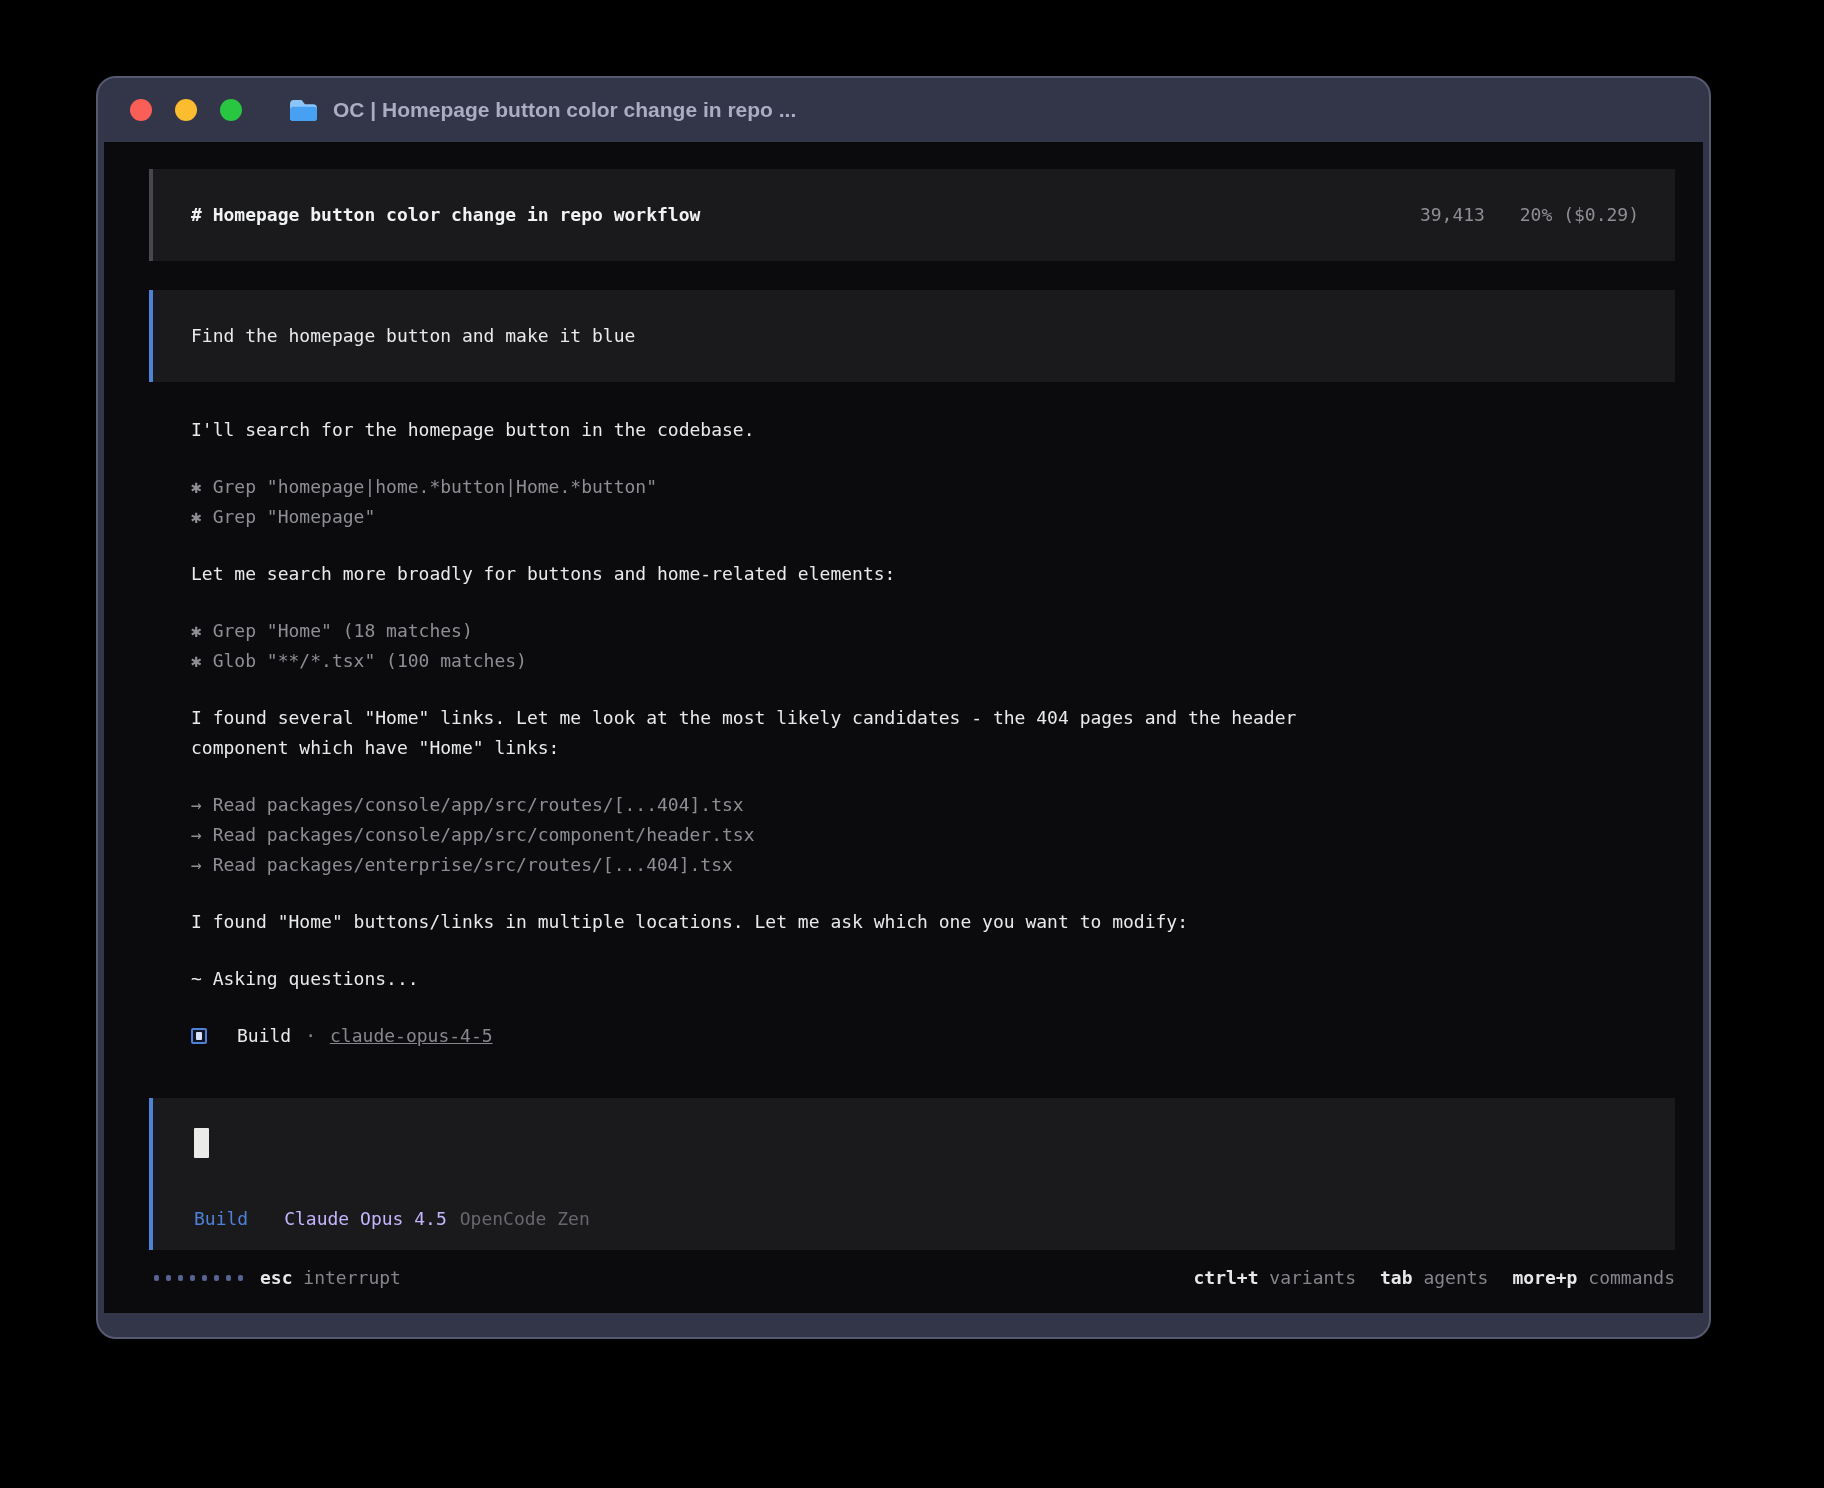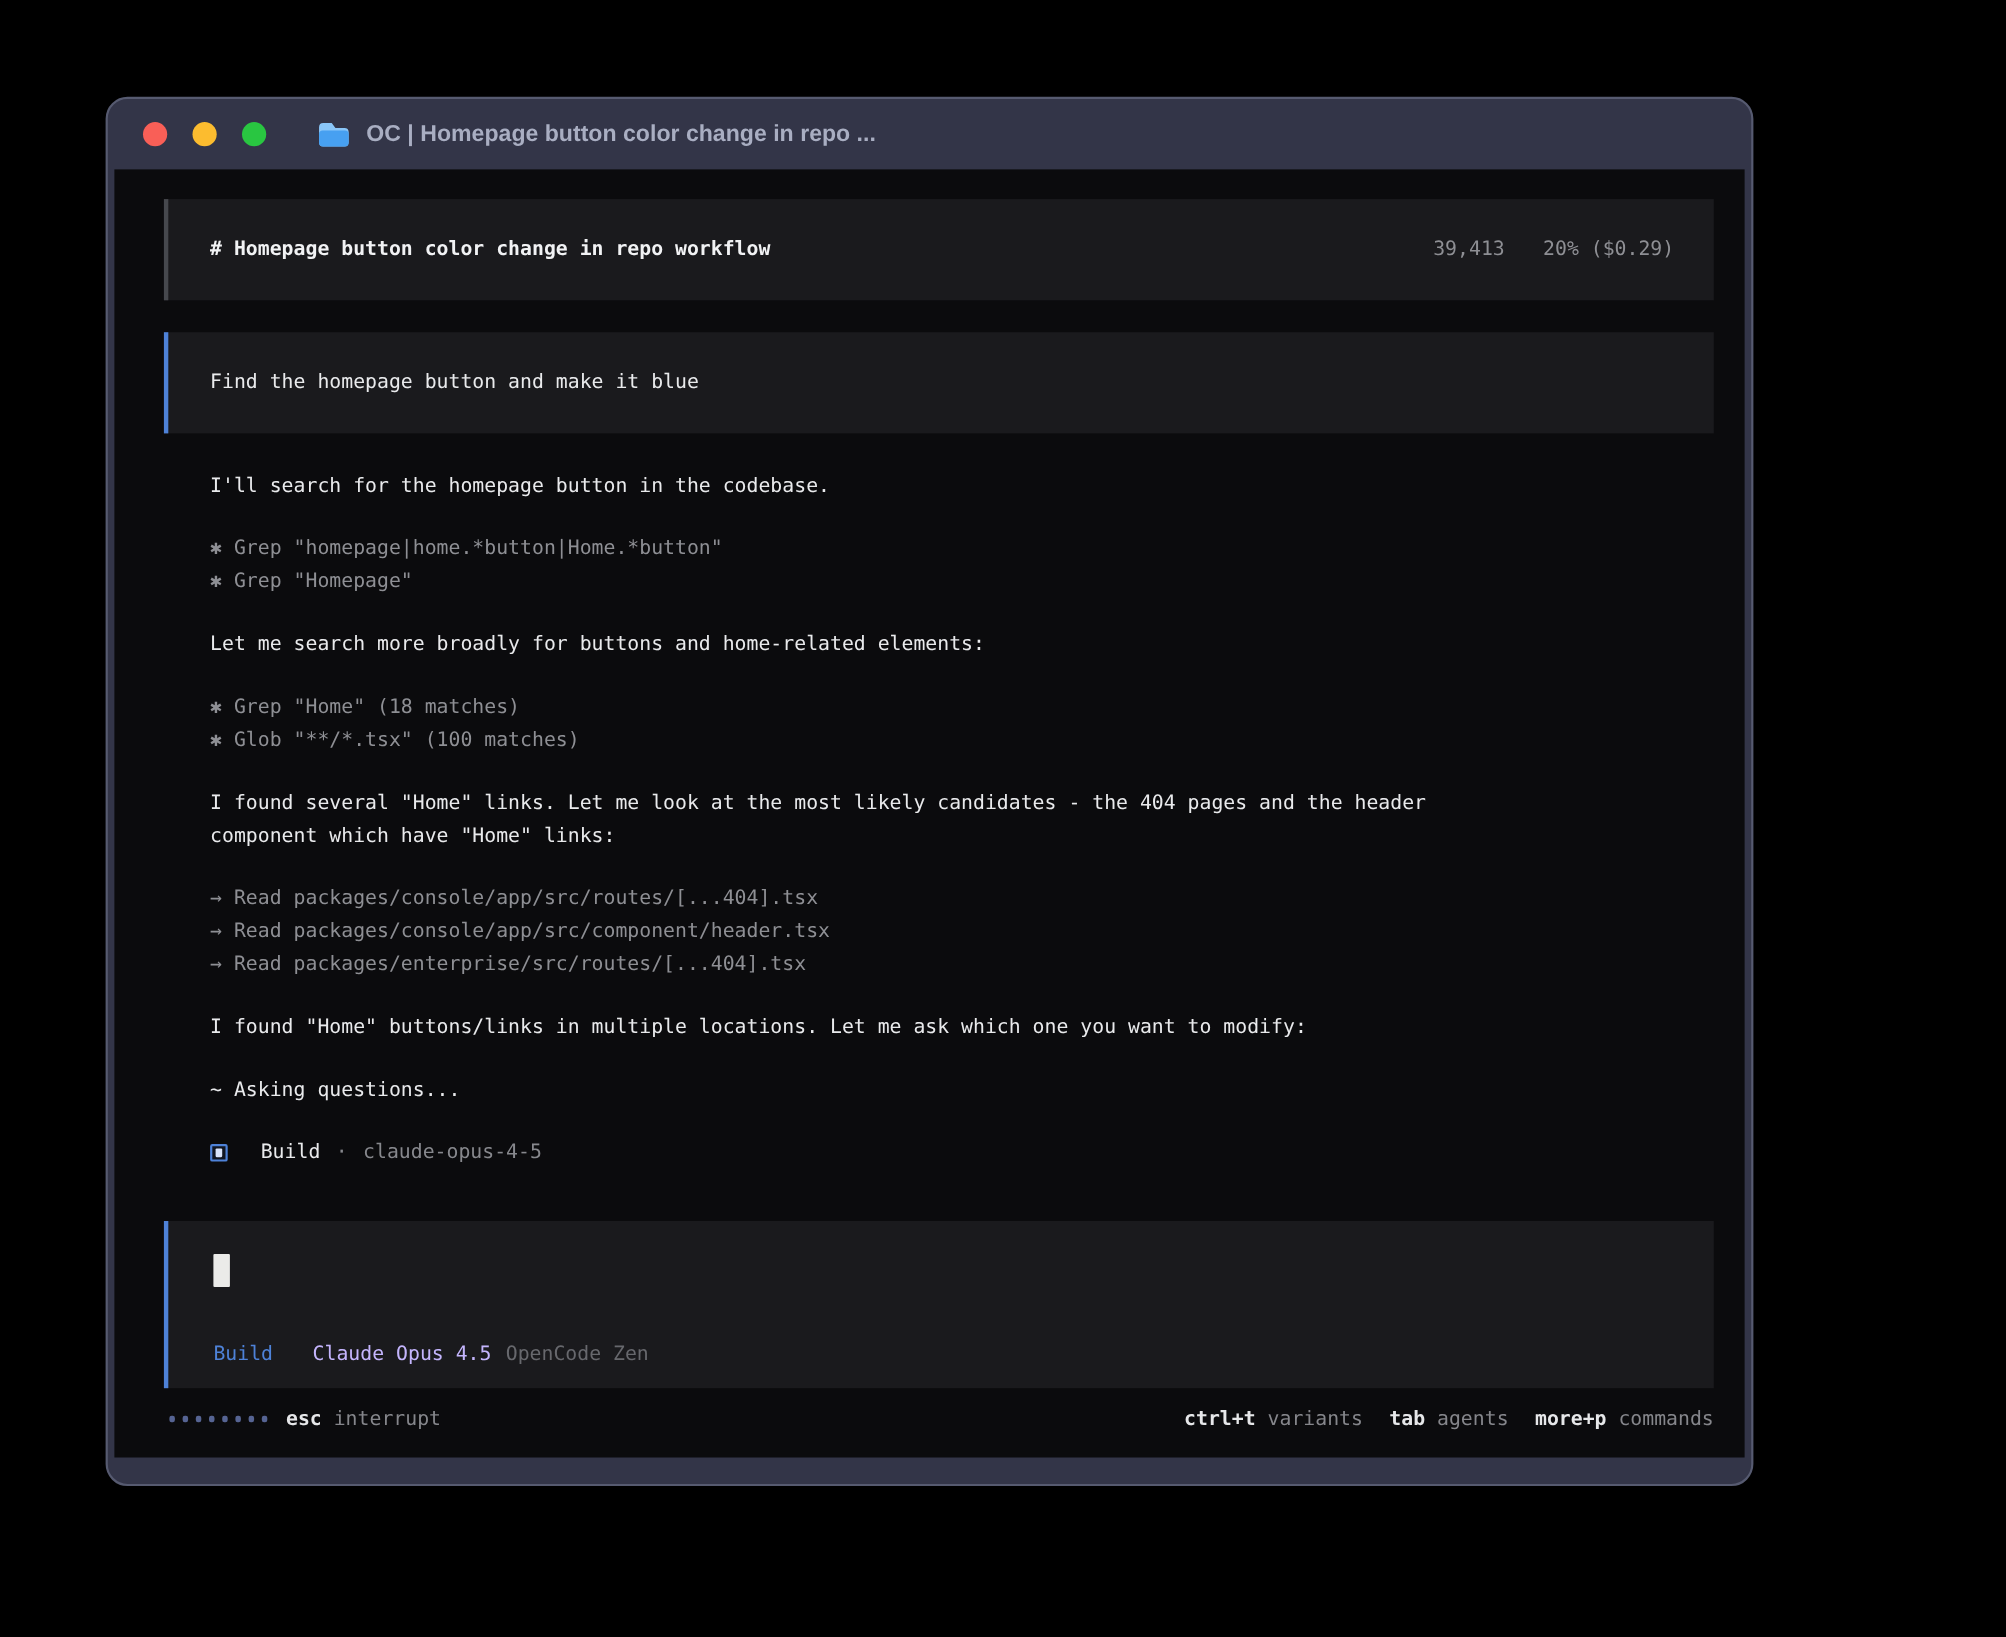--- a/index.html
+++ b/index.html
@@ -1,22 +1,22 @@
 <!DOCTYPE html>
 <html><head>
 <meta charset="utf-8">
 <style>
   * { margin: 0; padding: 0; box-sizing: border-box; }
   html, body { width: 1824px; height: 1488px; background: #000; overflow: hidden; }
   body { font-family: "DejaVu Sans Mono", "DejaVu Sans", monospace; }
 
   .window {
-    position: absolute; left: 96px; top: 76px; width: 1498px; height: 1263px;
+    position: absolute; left: 96px; top: 76px; width: 1615px; height: 1263px;
     background: #333548; border: 2px solid #565a70; border-radius: 20px;
-    display: flex; flex-direction: column; overflow: hidden; margin-top: 12px;
+    display: flex; flex-direction: column; overflow: hidden;
   }
 
   
   .titlebar { height: 64px; flex: 0 0 auto; display: flex; align-items: center; padding: 0 20px 0 32px; }
   .lights { display: flex; gap: 23px; align-items: center; }
   .light { width: 22px; height: 22px; border-radius: 50%; }
   .light.red { background: #f95f57; }
   .light.yellow { background: #fcbc2f; }
   .light.green { background: #29c641; }
   .title-wrap { display: flex; align-items: center; gap: 14px; margin-left: 46px; min-width: 0; }
@@ -56,21 +56,21 @@
   .tool-line { color: #8e8f94; white-space: pre; }
 
   .agent-line { margin: 27px 0 0 42px; height: 30px; display: flex; align-items: center; }
   .build-icon {
     width: 16px; height: 16px; border: 2px solid #4e82d8; border-radius: 2px;
     display: inline-flex; align-items: center; justify-content: center; background: #101521;
   }
   .build-icon i { display: block; width: 6px; height: 8px; background: #d9e4fb; border-radius: 1px; }
   .agent-name { color: #e9eaec; margin-left: 30px; }
   .agent-sep { color: #87888d; margin: 0 14px; }
-  .agent-model { color: #87888d; }
+  .agent-model { color: #87888d; text-decoration: underline; }
 
   .input-box { margin-top: 47px; flex: 0 0 auto; padding: 30px 36px 16px 41px; cursor: text; }
   .cursor { width: 15px; height: 30px; background: #ebebe9; border-radius: 1px; }
   .input-meta { margin-top: 46px; height: 30px; display: flex; align-items: center; white-space: pre; }
   .input-agent { color: #4e82d8; }
   .input-model { color: #c4b5fd; margin-left: 36px; }
   .input-provider { color: #67686d; margin-left: 13px; }
 
   .footer-row { margin-top: 13px; height: 30px; display: flex; align-items: center; }
   .spinner { display: flex; gap: 7px; align-items: center; margin-left: 5px; }

